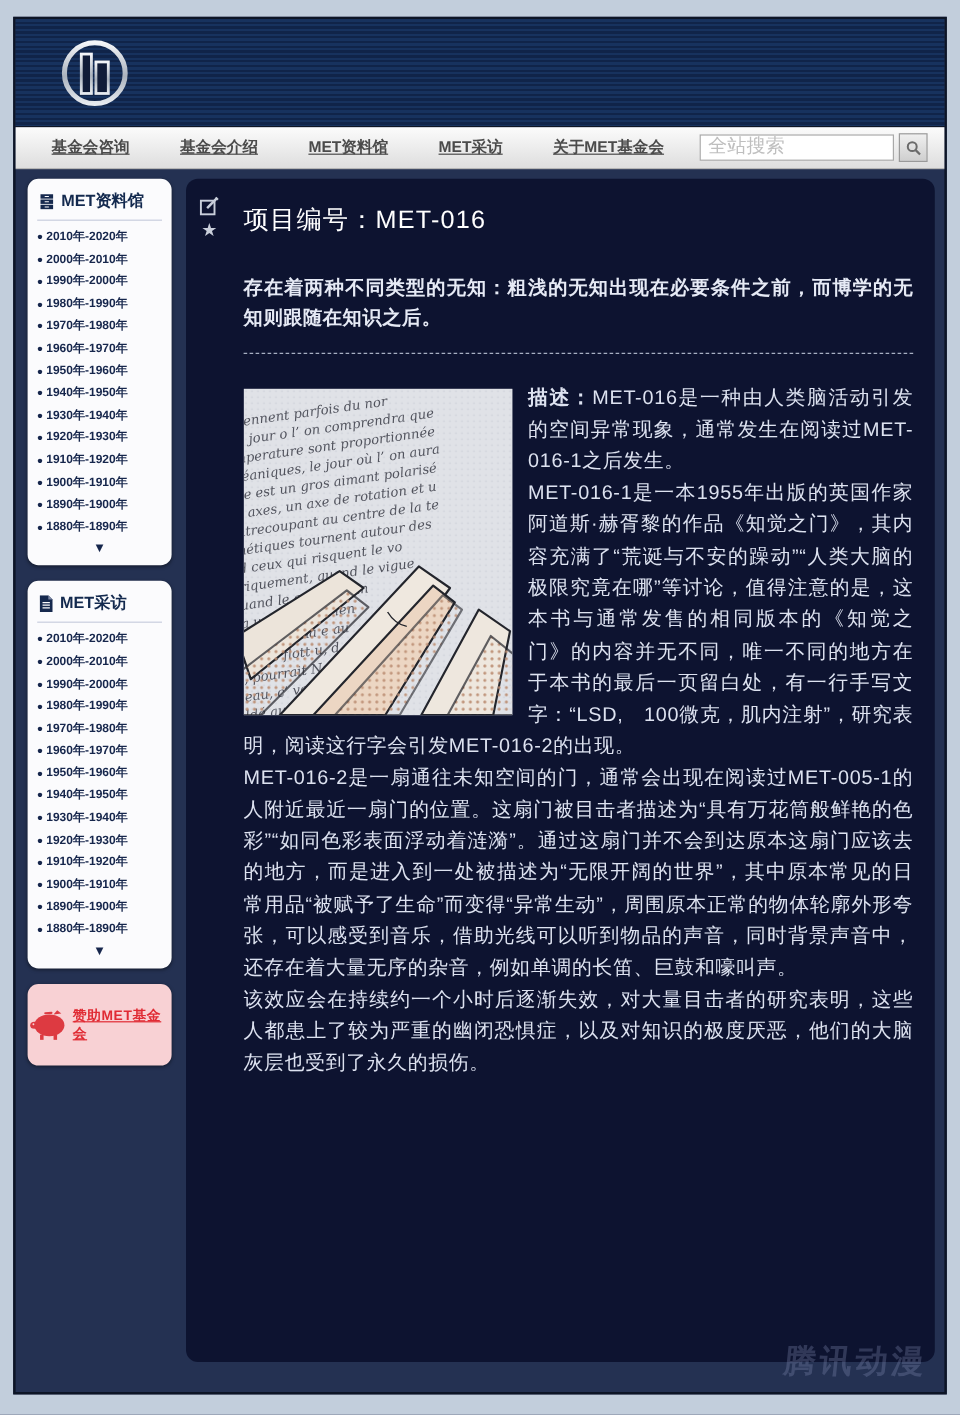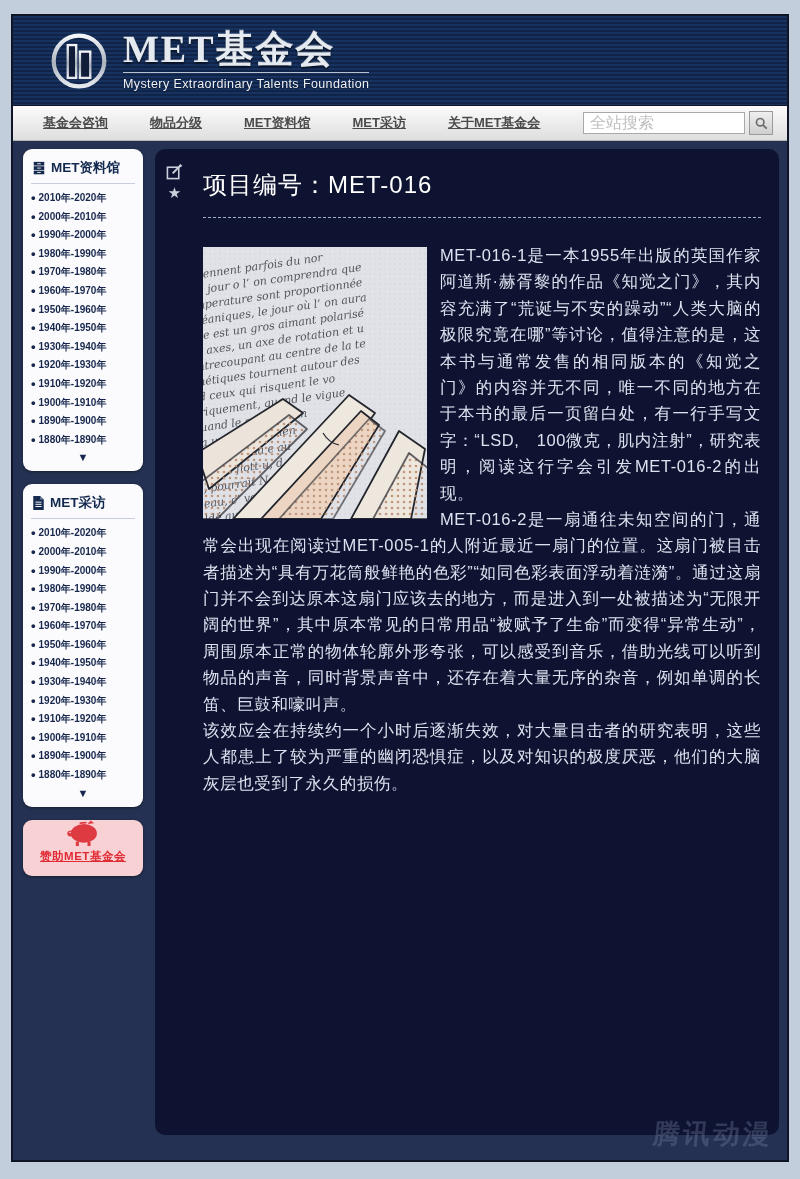--- a/index.html
+++ b/index.html
@@ -107,23 +107,23 @@
   .year-list li::before { content: "•"; font-size: 13px; margin: 0 3px 0 1px; }
   .more-arrow {
     display: block; text-align: center;
     color: #16264c; font-size: 11px; line-height: 16px;
     cursor: pointer;
   }
   .donate-panel {
     background: #f8d1d4;
     border-radius: 9px;
     box-shadow: 0 1px 3px rgba(0,0,0,.4);
-    height: 56px;
-    display: flex; flex-direction: column;
-    align-items: center; justify-content: flex-start;
+    height: 68px;
+    display: flex; 
+    align-items: center; justify-content: center;
     gap: 3px; cursor: pointer;
   }
   .donate-label {
     font-size: 11.5px; font-weight: 800;
     color: #e02b34; text-decoration: underline;
     letter-spacing: .5px;
   }
   
   .content {
     flex: 1;
@@ -132,23 +132,23 @@
     min-height: 986px;
     padding: 16px 18px 20px 48px;
     position: relative;
   }
   .corner-icons {
     position: absolute; left: 11px; top: 14px;
     display: flex; flex-direction: column; align-items: center; gap: 5px;
   }
   .star-glyph { color: #c9cfdb; font-size: 15px; line-height: 1; cursor: pointer; }
   .article-title {
-    font-size: 24px; font-weight: 500;
+    font-size: 21px; font-weight: 500;
     color: #ffffff; letter-spacing: 1px;
-    margin: 4px 0 16px;
+    margin: 4px 0 32px;
   }
   .epigraph {
     font-size: 16px; font-weight: 700;
     color: #e6eaf5; line-height: 1.55;
     text-align: justify; letter-spacing: .5px;
   }
   .dashed-divider {
     border: none;
     border-top: 1px dashed #a7afc2;
     margin: 15px 0 15px;
@@ -204,32 +204,28 @@
       <g stroke="url(#silver)" stroke-width="1.6">
         <line x1="22" y1="24" x2="27" y2="24"></line>
           <line x1="22" y1="30" x2="27" y2="30"></line>
         <line x1="22" y1="36" x2="27" y2="36"></line>
           <line x1="22" y1="42" x2="27" y2="42"></line>
         <line x1="36" y1="29" x2="41" y2="29"></line>
           <line x1="36" y1="35" x2="41" y2="35"></line>
         <line x1="36" y1="41" x2="41" y2="41"></line>
       </g>
     </svg>
-    <div class="title-block">
-      <div class="site-title">MET基金会</div>
-      <div class="site-subtitle">Mystery Extraordinary Talents Foundation</div>
-    </div>
   </header>
 
   <nav class="navbar">
     <div class="nav-links">
 
         <a>基金会咨询</a>
 
-        <a>物品分级</a>
+        <a>基金会介绍</a>
 
         <a>MET资料馆</a>
 
         <a>MET采访</a>
 
         <a>关于MET基金会</a>
       </div>
     <div class="nav-spacer"></div>
     <div class="search-box">
       <input class="search-input" type="text" placeholder="全站搜索" style="">
@@ -358,20 +354,21 @@
         <svg width="17" height="17" viewBox="0 0 18 18">
           <rect x="1.5" y="4.5" width="12" height="12" fill="none" stroke="#c9cfdb" stroke-width="1.7"></rect>
           <line x1="7" y1="11" x2="15.5" y2="2.5" stroke="#c9cfdb" stroke-width="2.2"></line>
           <path d="M15.2,1 l2,2 l-1.4,1.4 l-2,-2 z" fill="#c9cfdb"></path>
         </svg>
         <span class="star-glyph">★</span>
       </div>
 
       <h1 class="article-title">项目编号：MET-016</h1>
 
+      <div class="epigraph">存在着两种不同类型的无知：粗浅的无知出现在必要条件之前，而博学的无知则跟随在知识之后。</div>
 
       <hr class="dashed-divider">
 
       <div class="red-block">
       </div>
 
       <div class="article-body">
         <div class="figure">
           <svg width="224" height="272" viewBox="0 0 224 272">
             <defs>
@@ -411,20 +408,21 @@
               <path d="M58,272 L158,164 L176,178 L118,272 Z" fill="#ecd6c3"></path>
               <path d="M76,272 L166,172 L182,184 L130,272 Z" fill="url(#sleeve-dots)" fill-opacity="0.85" stroke-opacity="0.6"></path>
               <path d="M148,272 L196,184 L222,202 L208,272 Z" fill="#eee7de"></path>
               <path d="M170,272 L206,206 L226,222 L226,272 Z" fill="url(#sleeve-dots)" fill-opacity="0.9" stroke-opacity="0.7"></path>
             </g>
             <path d="M120,186 q6,10 16,12" fill="none" stroke="#23252c" stroke-width="1.2"></path>
           </svg>
         </div>
         <div>
 
+            <p><b>描述：</b><span>MET-016是一种由人类脑活动引发的空间异常现象，通常发生在阅读过MET-016-1之后发生。</span></p>
 
             <p><b></b><span>MET-016-1是一本1955年出版的英国作家阿道斯·赫胥黎的作品《知觉之门》，其内容充满了“荒诞与不安的躁动”“人类大脑的极限究竟在哪”等讨论，值得注意的是，这本书与通常发售的相同版本的《知觉之门》的内容并无不同，唯一不同的地方在于本书的最后一页留白处，有一行手写文字：“LSD,　100微克，肌内注射”，研究表明，阅读这行字会引发MET-016-2的出现。</span></p>
 
             <p><b></b><span>MET-016-2是一扇通往未知空间的门，通常会出现在阅读过MET-005-1的人附近最近一扇门的位置。这扇门被目击者描述为“具有万花筒般鲜艳的色彩”“如同色彩表面浮动着涟漪”。通过这扇门并不会到达原本这扇门应该去的地方，而是进入到一处被描述为“无限开阔的世界”，其中原本常见的日常用品“被赋予了生命”而变得“异常生动”，周围原本正常的物体轮廓外形夸张，可以感受到音乐，借助光线可以听到物品的声音，同时背景声音中，还存在着大量无序的杂音，例如单调的长笛、巨鼓和嚎叫声。</span></p>
 
             <p><b></b><span>该效应会在持续约一个小时后逐渐失效，对大量目击者的研究表明，这些人都患上了较为严重的幽闭恐惧症，以及对知识的极度厌恶，他们的大脑灰层也受到了永久的损伤。</span></p>
           </div>
       </div>
 
     </main>

